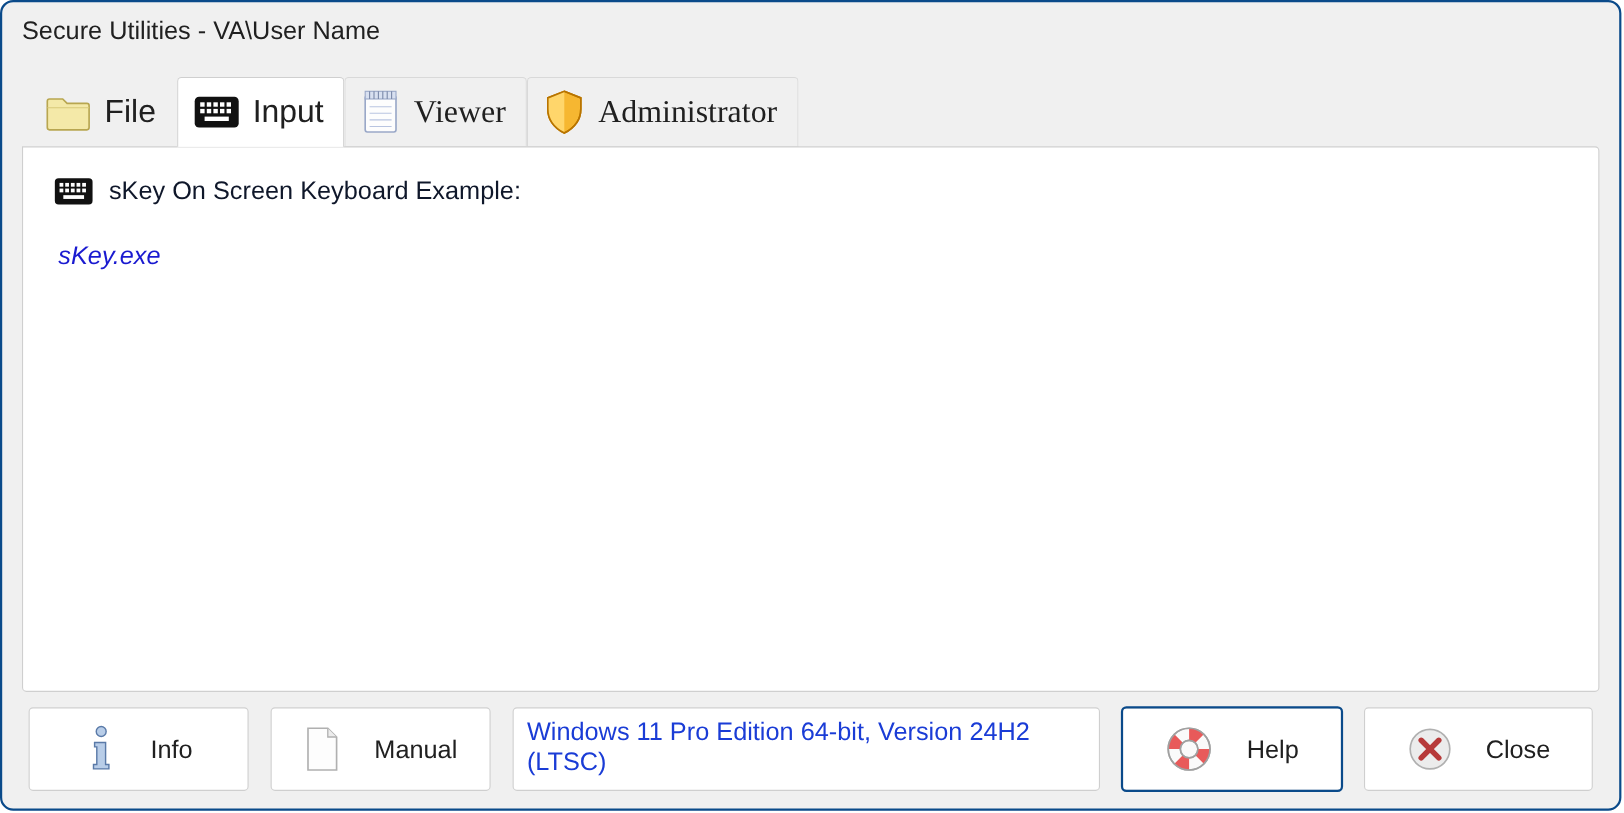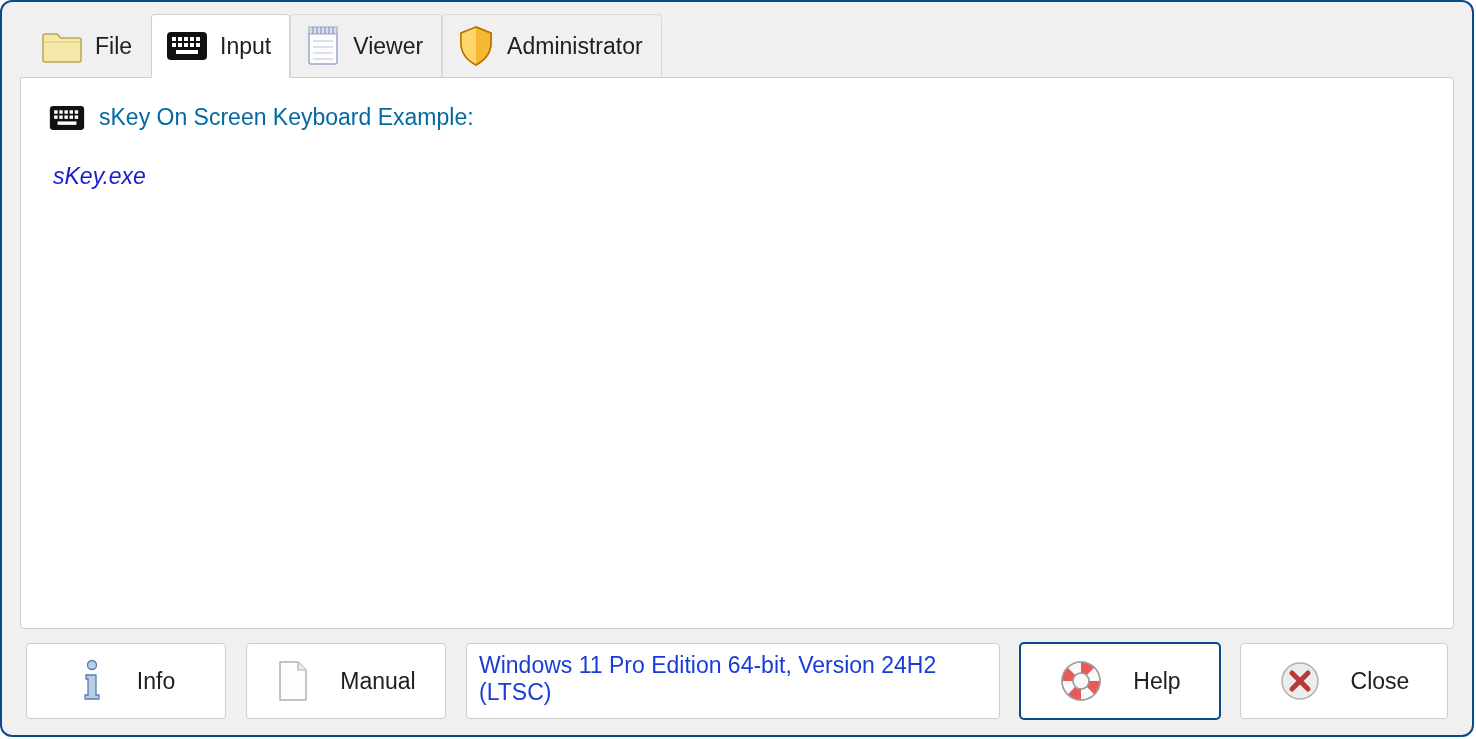--- a/index.html
+++ b/index.html
@@ -35,53 +35,54 @@
   .tabstrip {
     display: flex;
     margin-top: 12px;
     margin-left: 6px;
   }
   .tab {
     display: flex;
     align-items: center;
     gap: 12px;
     padding: 10px 18px 10px 14px;
-    font-size: 23px;
+    font-size: 29px;
     color: #202020;
     background: #f0f0f0;
     border: 1px solid transparent;
     border-radius: 4px 4px 0 0;
     cursor: pointer;
   }
   .tab.active {
     background: #ffffff;
     border: 1px solid #cfcfcf;
     border-bottom: 1px solid #ffffff;
     position: relative;
     z-index: 2;
   }
   .tab.neighbor {
     border: 1px solid #d9d9d9;
     border-bottom: 1px solid #cfcfcf;
+    font-family: Liberation Serif, serif;
   }
   .tab-panel {
     background: #ffffff;
     border: 1px solid #cfcfcf;
     border-radius: 0 4px 4px 4px;
     flex: 1;
     margin-top: -1px;
     padding: 26px 28px;
     position: relative;
   }
   .section-head {
     display: flex;
     align-items: center;
     gap: 14px;
     font-size: 23px;
-    color: #0369a1;
+    color: #0f172a;
   }
   .link-box {
     margin-top: 26px;
     background: #ffffff;
     width: 668px;
     padding: 6px 4px 10px 4px;
   }
   .link-text {
     color: #1a1ad0;
     font-size: 23px;
@@ -133,20 +134,21 @@
   
   .ico { display: inline-block; }
   .ico-folder svg, .ico-checklist svg, .ico-keyboard svg,
   .ico-notepad svg, .ico-shield svg, .ico-info svg,
   .ico-doc svg, .ico-lifebuoy svg, .ico-close svg { display: block; }
 </style>
 </head>
 <body>
 
 <div class="window">
+  <div class="titlebar">Secure Utilities - VA\User Name</div>
 
   <div class="content-area">
 
     <div class="tabstrip">
 
       <div class="tab">
         <span class="ico ico-folder">
           <svg width="42" height="36" viewBox="0 0 42 36">
             <path d="M2 8 L2 32 Q2 34 4 34 L38 34 Q40 34 40 32 L40 12 Q40 10 38 10 L20 10 L16 6 L4 6 Q2 6 2 8 Z" fill="#f4e9a8" stroke="#b8a650" stroke-width="1.5"></path>
             <path d="M2 14 L40 14" stroke="#d8c97a" stroke-width="1"></path>

